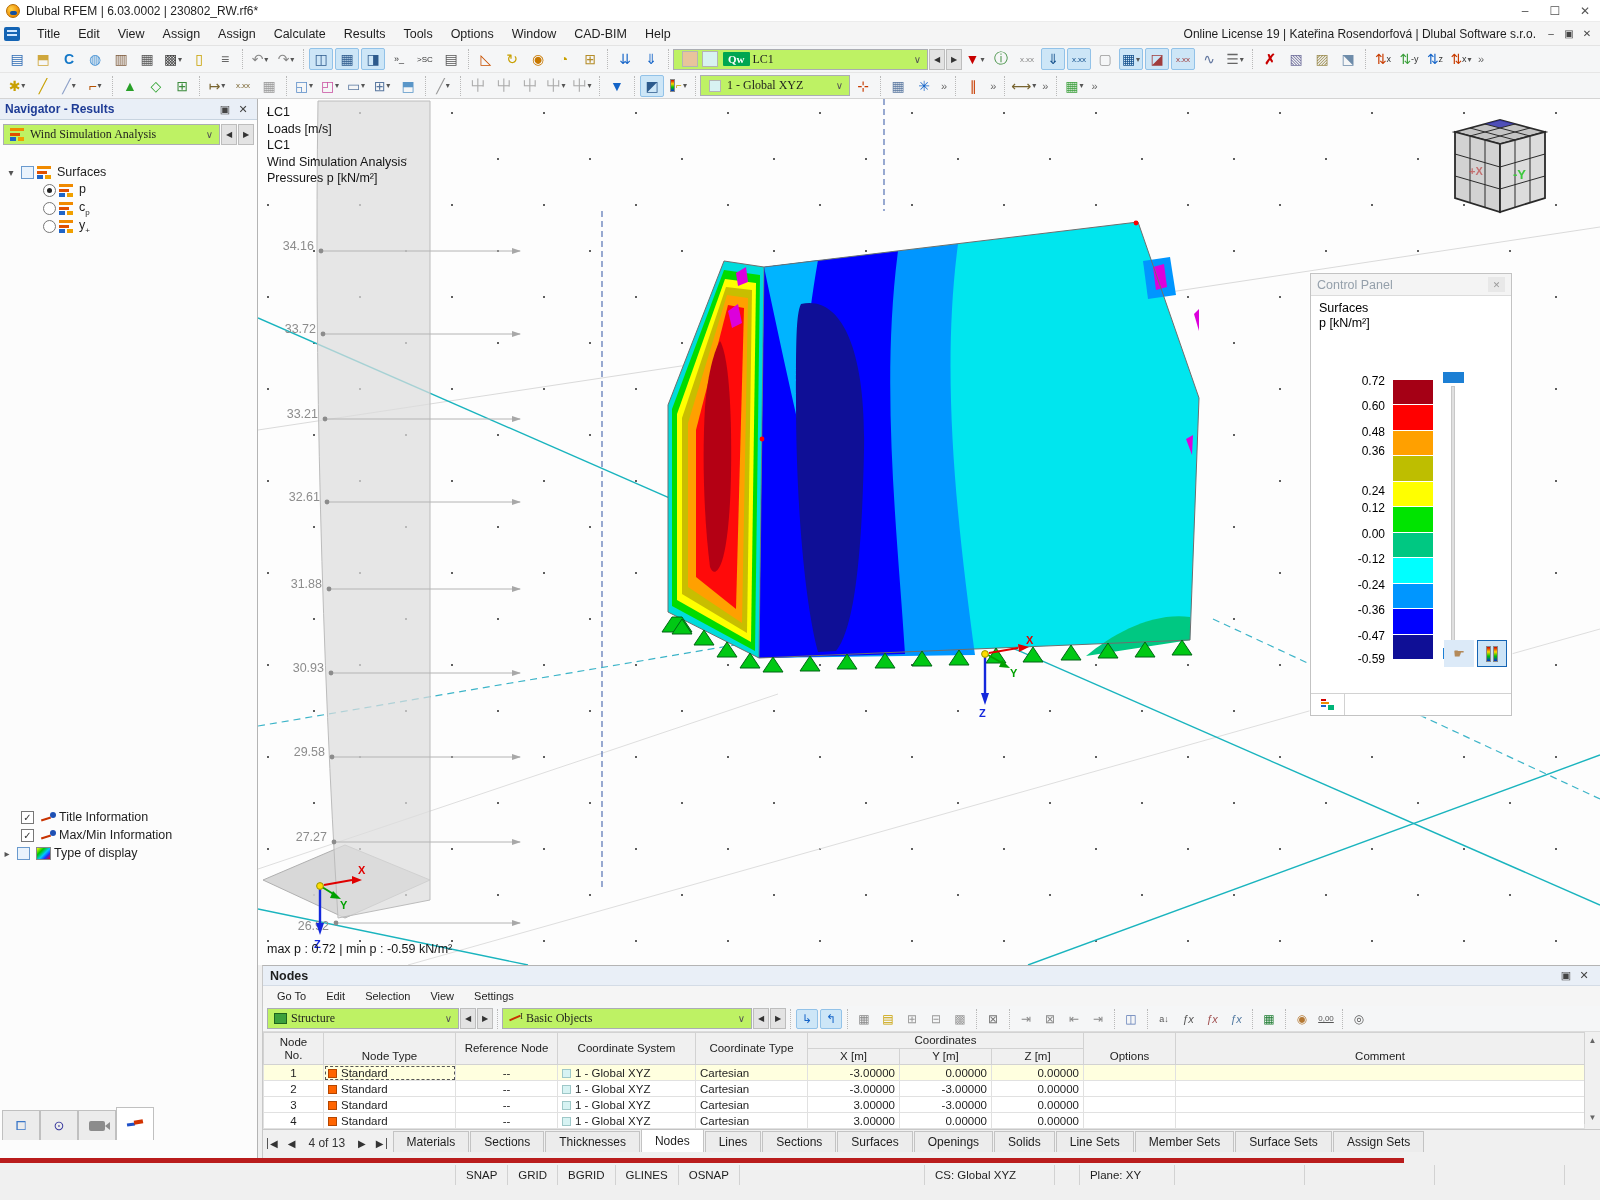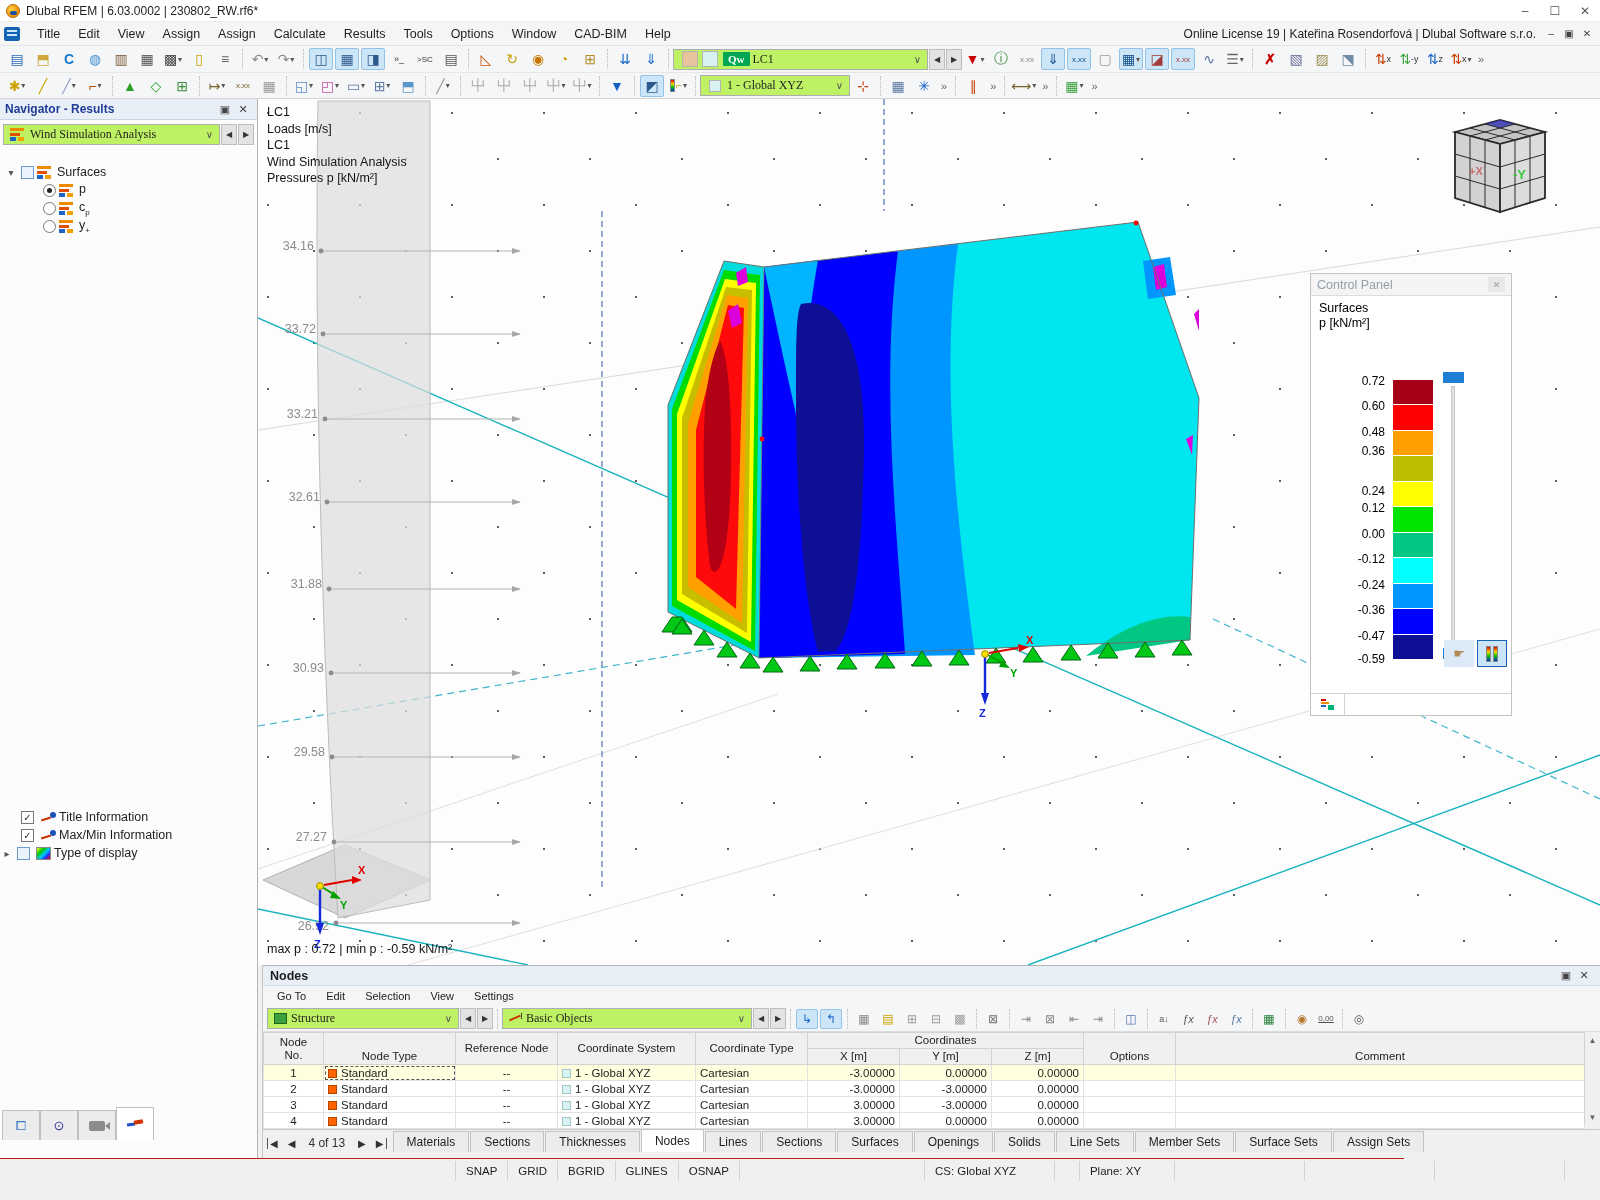--- a/index.html
+++ b/index.html
@@ -131,21 +131,21 @@
   .selcell { outline:1px dashed #555; outline-offset:-2px; }
   .np-tabs { height:23px; display:flex; align-items:flex-end; background:#f0f0f0; border-top:1px solid #c8c8c8; }
   .np-nav { display:flex; align-items:center; padding:0 6px 2px 4px; color:#333; font-size:10px; }
   .np-nav .pg { font-size:12px; padding:0 8px; }
   .np-nav span.btn { padding:0 5px; }
   .np-tab { padding:2px 13px 3px; border:1px solid #c3c3c3; border-bottom:none; background:#ececec; font-size:12px; margin-right:1px; height:21px; display:flex; align-items:center;}
   .np-tab.active { background:#fff; height:23px; font-size:12px; }
   .np-scroll { position:absolute; right:0; top:68px; width:16px; height:90px; background:#f0f0f0; border-left:1px solid #d2d2d2; display:flex; flex-direction:column; align-items:center; justify-content:space-between; font-size:8px; color:#666; padding:2px 0;}
 
   
-  #statusbar { position:absolute; left:0; top:1158px; width:1404px; height:42px; background:#f0f0f0; border-top:1px solid #b91c1c; display:flex; align-items:flex-start; }
+  #statusbar { position:absolute; left:0; top:1158px; width:1404px; height:42px; background:#f0f0f0; border-top:5px solid #b91c1c; display:flex; align-items:flex-start; }
   .sb-inner { display:flex; height:22px; align-items:center; margin-top:1px; }
   .sb-cell { padding:0 10px; border-right:1px solid #d2d2d2; font-size:11.5px; height:20px; display:flex; align-items:center; }
   .sb-spacer { width:455px; border-right:none; }
   .sb-gap { width:185px; border-right:1px solid #d2d2d2; height:20px; }
 </style>
 </head>
 <body>
 
 <div id="root">
 

